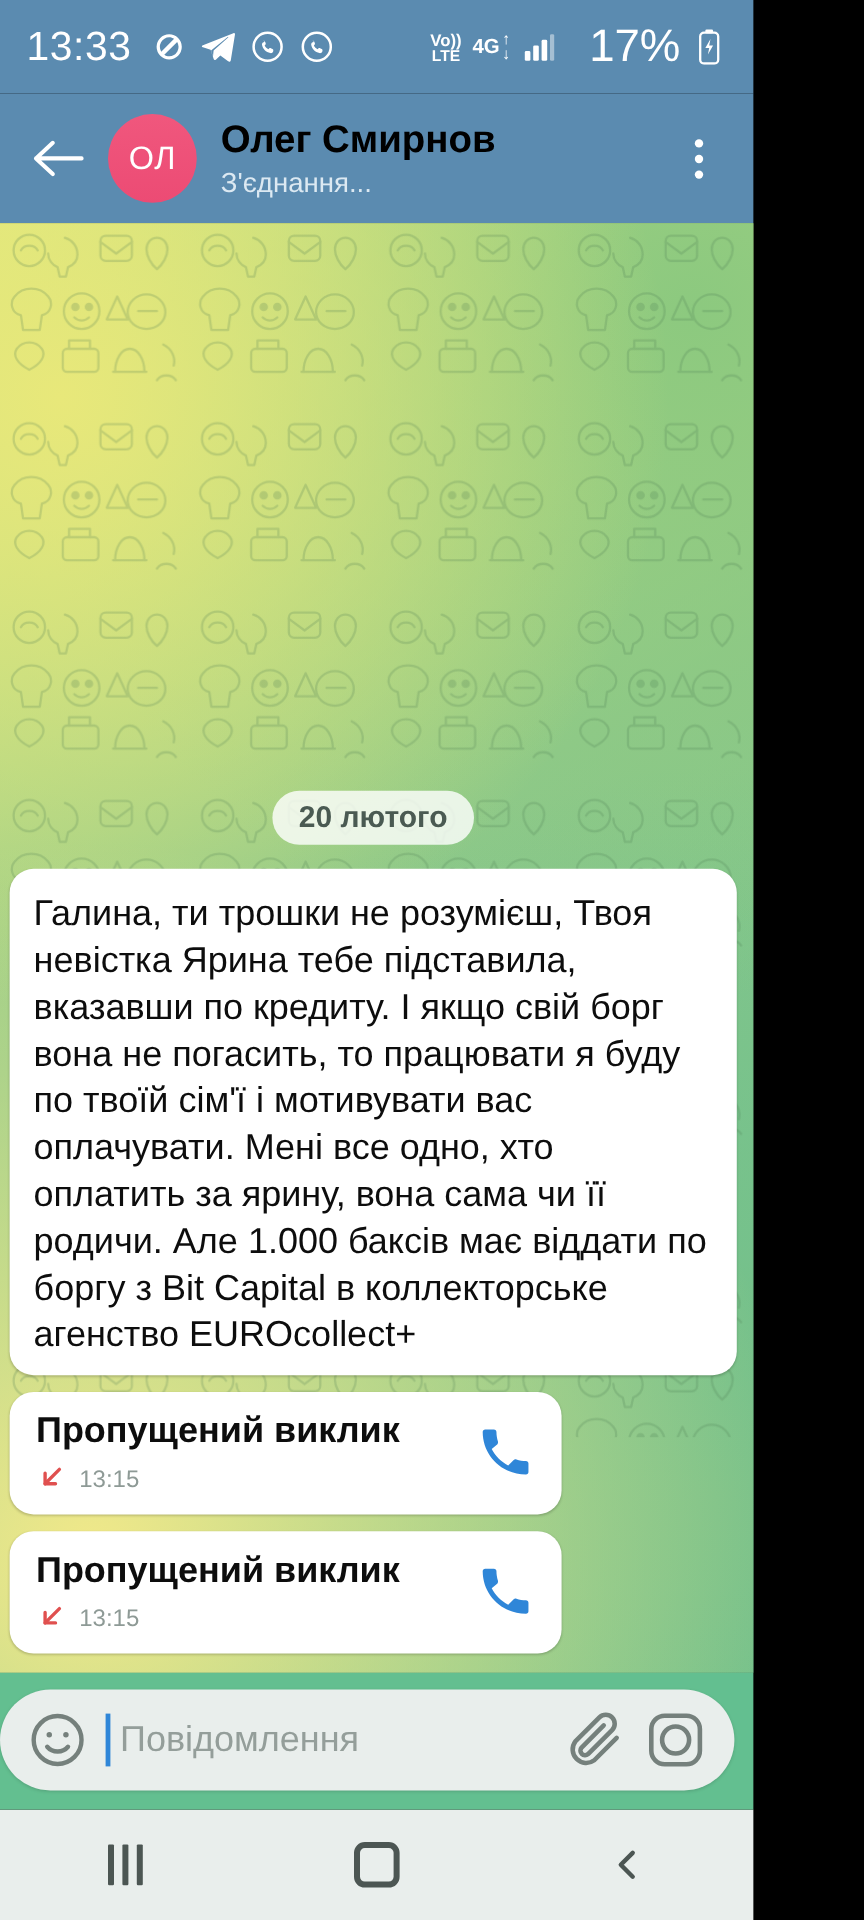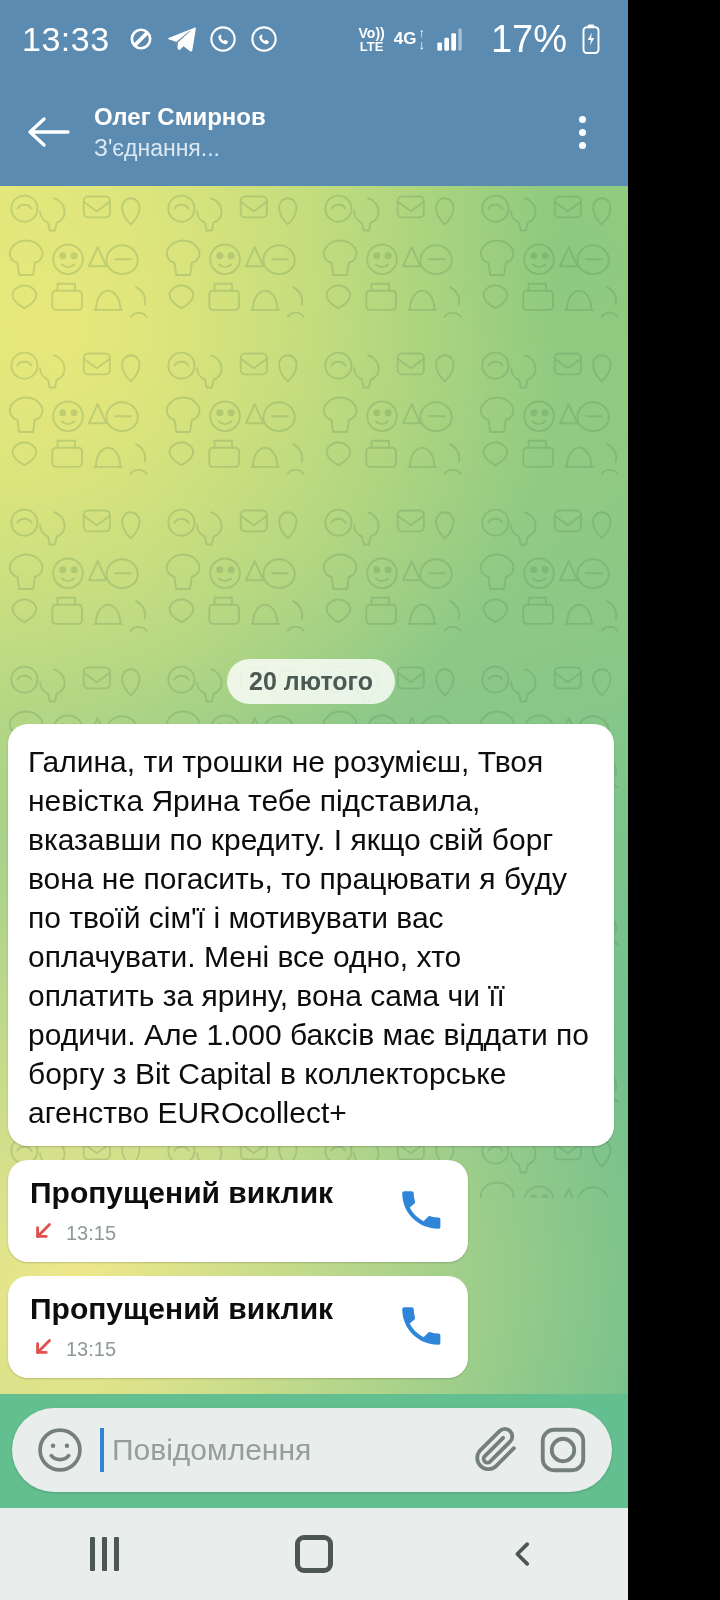--- a/index.html
+++ b/index.html
@@ -73,21 +73,21 @@
     width: 74px; height: 74px; border-radius: 50%;
     background: linear-gradient(180deg,#f0577d,#ec4b74);
     color: #fff;
     display: flex; align-items: center; justify-content: center;
     font-size: 27px; font-weight: 500; letter-spacing: .5px;
     margin-left: 16px;
     flex: none;
   }
   .titles { margin-left: 20px; display: flex; flex-direction: column; justify-content: center; flex: 1; min-width: 0;}
   .chat-title {
-    font-size: 24px; font-weight: 700; color: #ffffff;
+    font-size: 32px; font-weight: 700; color: #000000;
     white-space: nowrap; overflow: hidden; text-overflow: ellipsis;
   }
   .chat-status {
     font-size: 23px; color: #dce9f2; margin-top: 4px;
   }
   .menu-btn {
     width: 52px; height: 52px;
     display: flex; flex-direction: column; align-items: center; justify-content: center;
     gap: 6px; cursor: pointer;
   }
@@ -154,21 +154,21 @@
   .call-left { flex: 1; }
   .call-title { font-size: 30px; font-weight: 700; color: #0d0d0d; }
   .call-sub { display: flex; align-items: center; gap: 10px; margin-top: 8px; }
   .call-arrow { color: #e0504f; font-size: 26px; line-height: 1; }
   .call-time { font-size: 20px; color: #8e9a96; }
   .call-icon { color: #2f86d8; }
 
   
   .composer-wrap {
     flex: none;
-    padding: 14px 16px 16px 12px;
+    padding: 14px 16px 16px 0;
     background:
       linear-gradient(180deg,#63bf90 0%, #63bf90 100%);
     position: relative;
   }
   .composer {
     height: 84px;
     background: #e9eeec;
     border-radius: 44px;
     display: flex; align-items: center;
     padding: 0 22px;
@@ -260,20 +260,21 @@
       </span>
     </div>
   </div>
 
   <div class="appbar">
     <div class="back-btn">
       <svg width="44" height="36" viewBox="0 0 44 36" fill="none">
           <path d="M42 18H4M18 5L4 18l14 13" stroke="#fff" stroke-width="3.4" stroke-linecap="round" stroke-linejoin="round"></path>
         </svg>
     </div>
+    <div class="avatar">ОЛ</div>
     <div class="titles">
       <div class="chat-title">Олег Смирнов</div>
       <div class="chat-status">З'єднання...</div>
     </div>
     <div class="menu-btn">
       <i></i>
         <i></i>
         <i></i>
     </div>
   </div>

